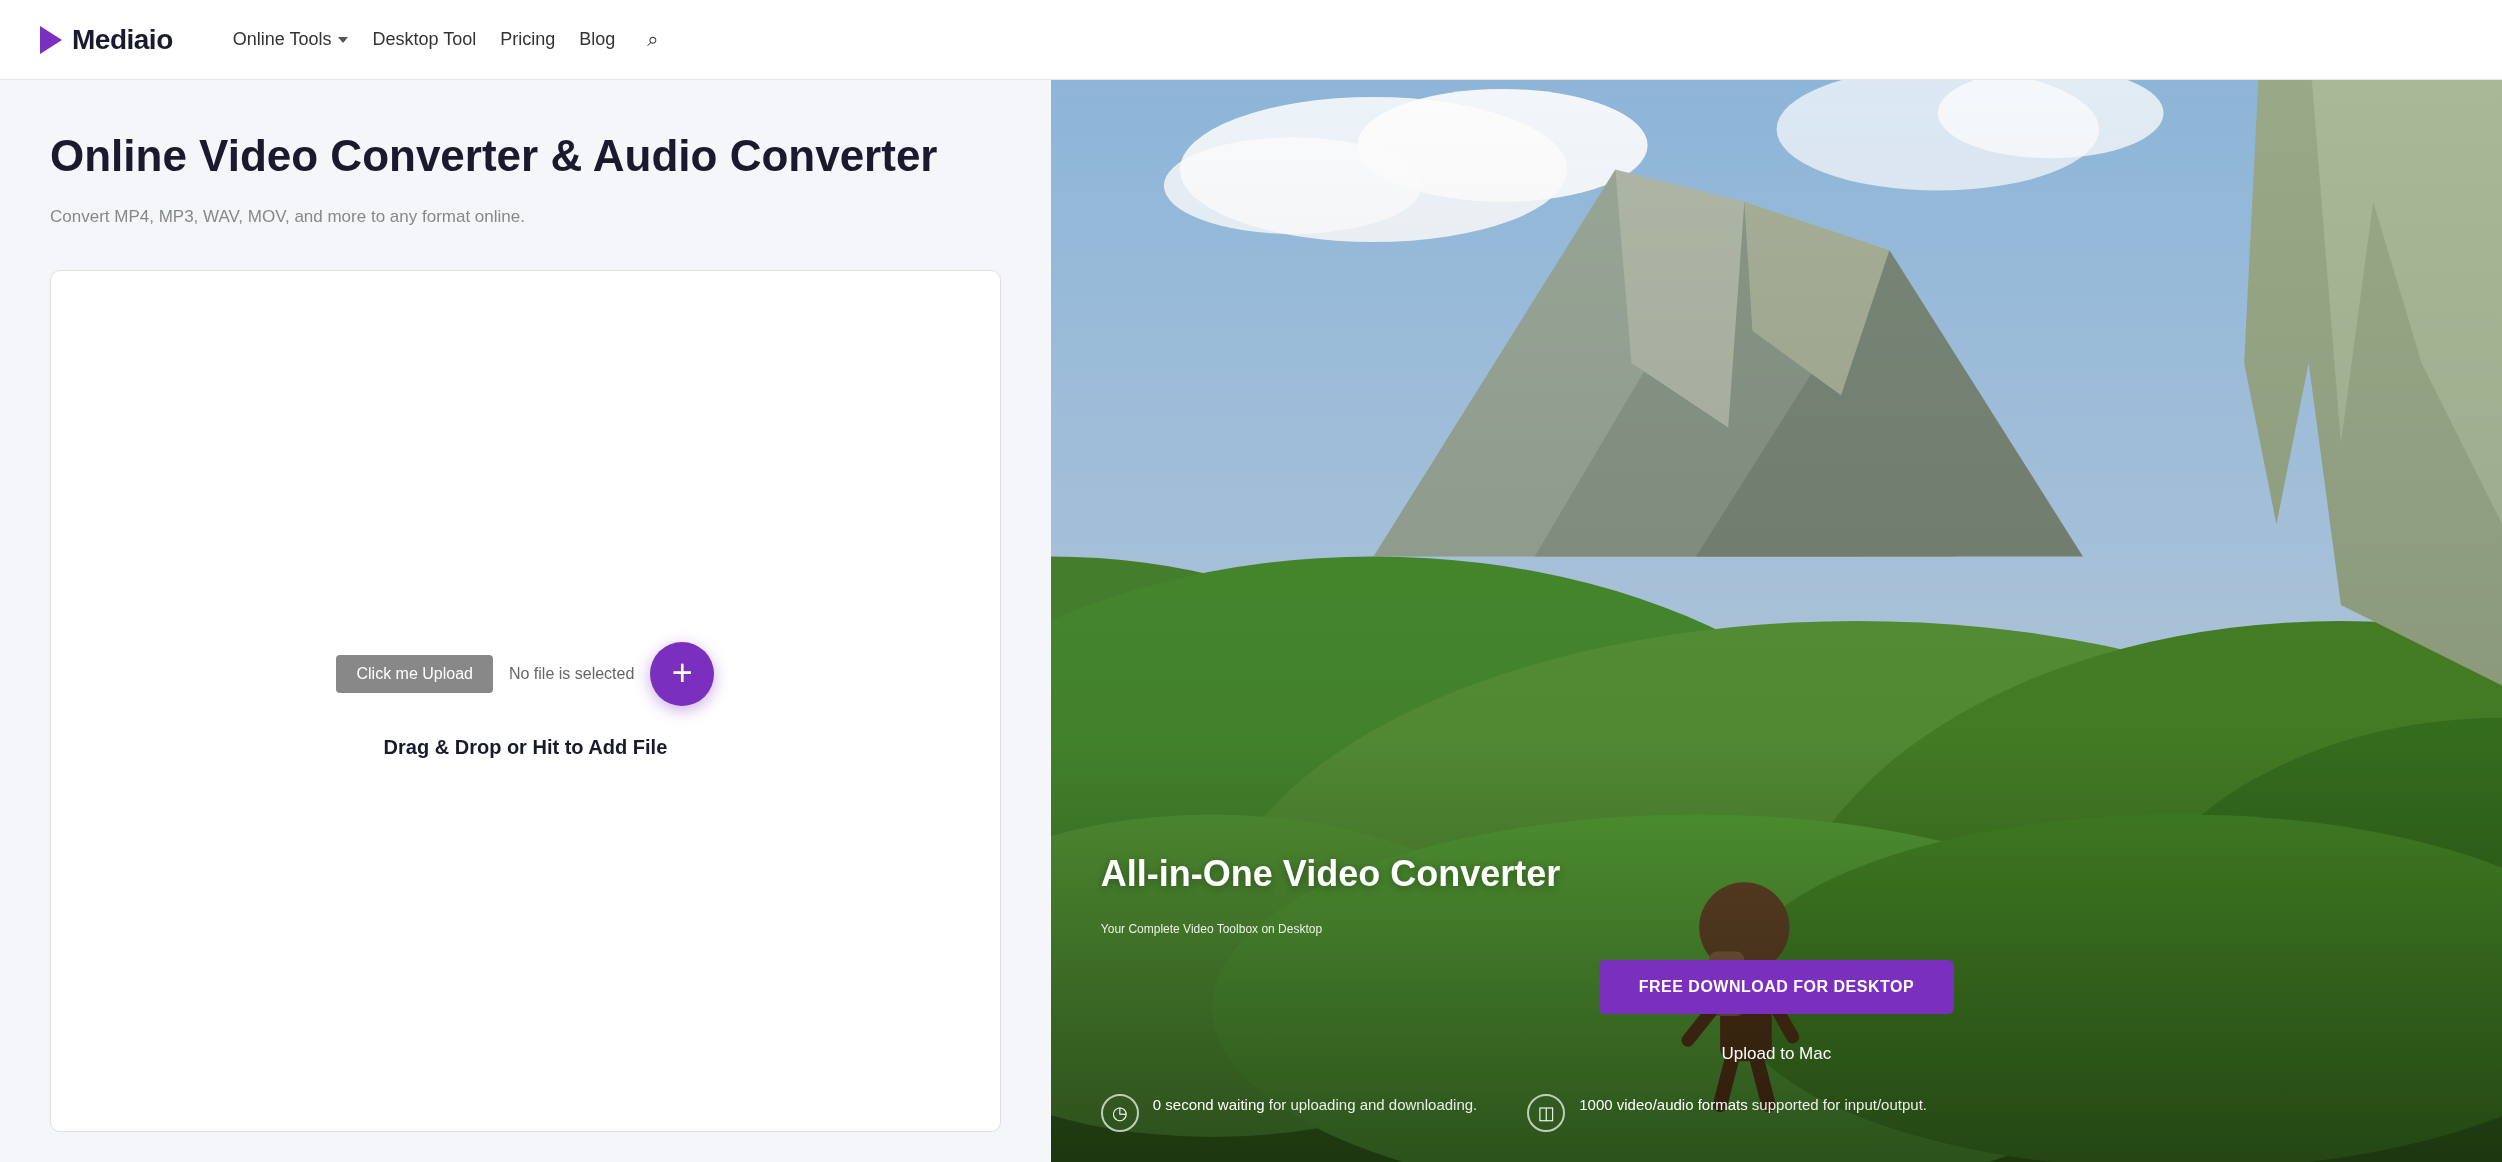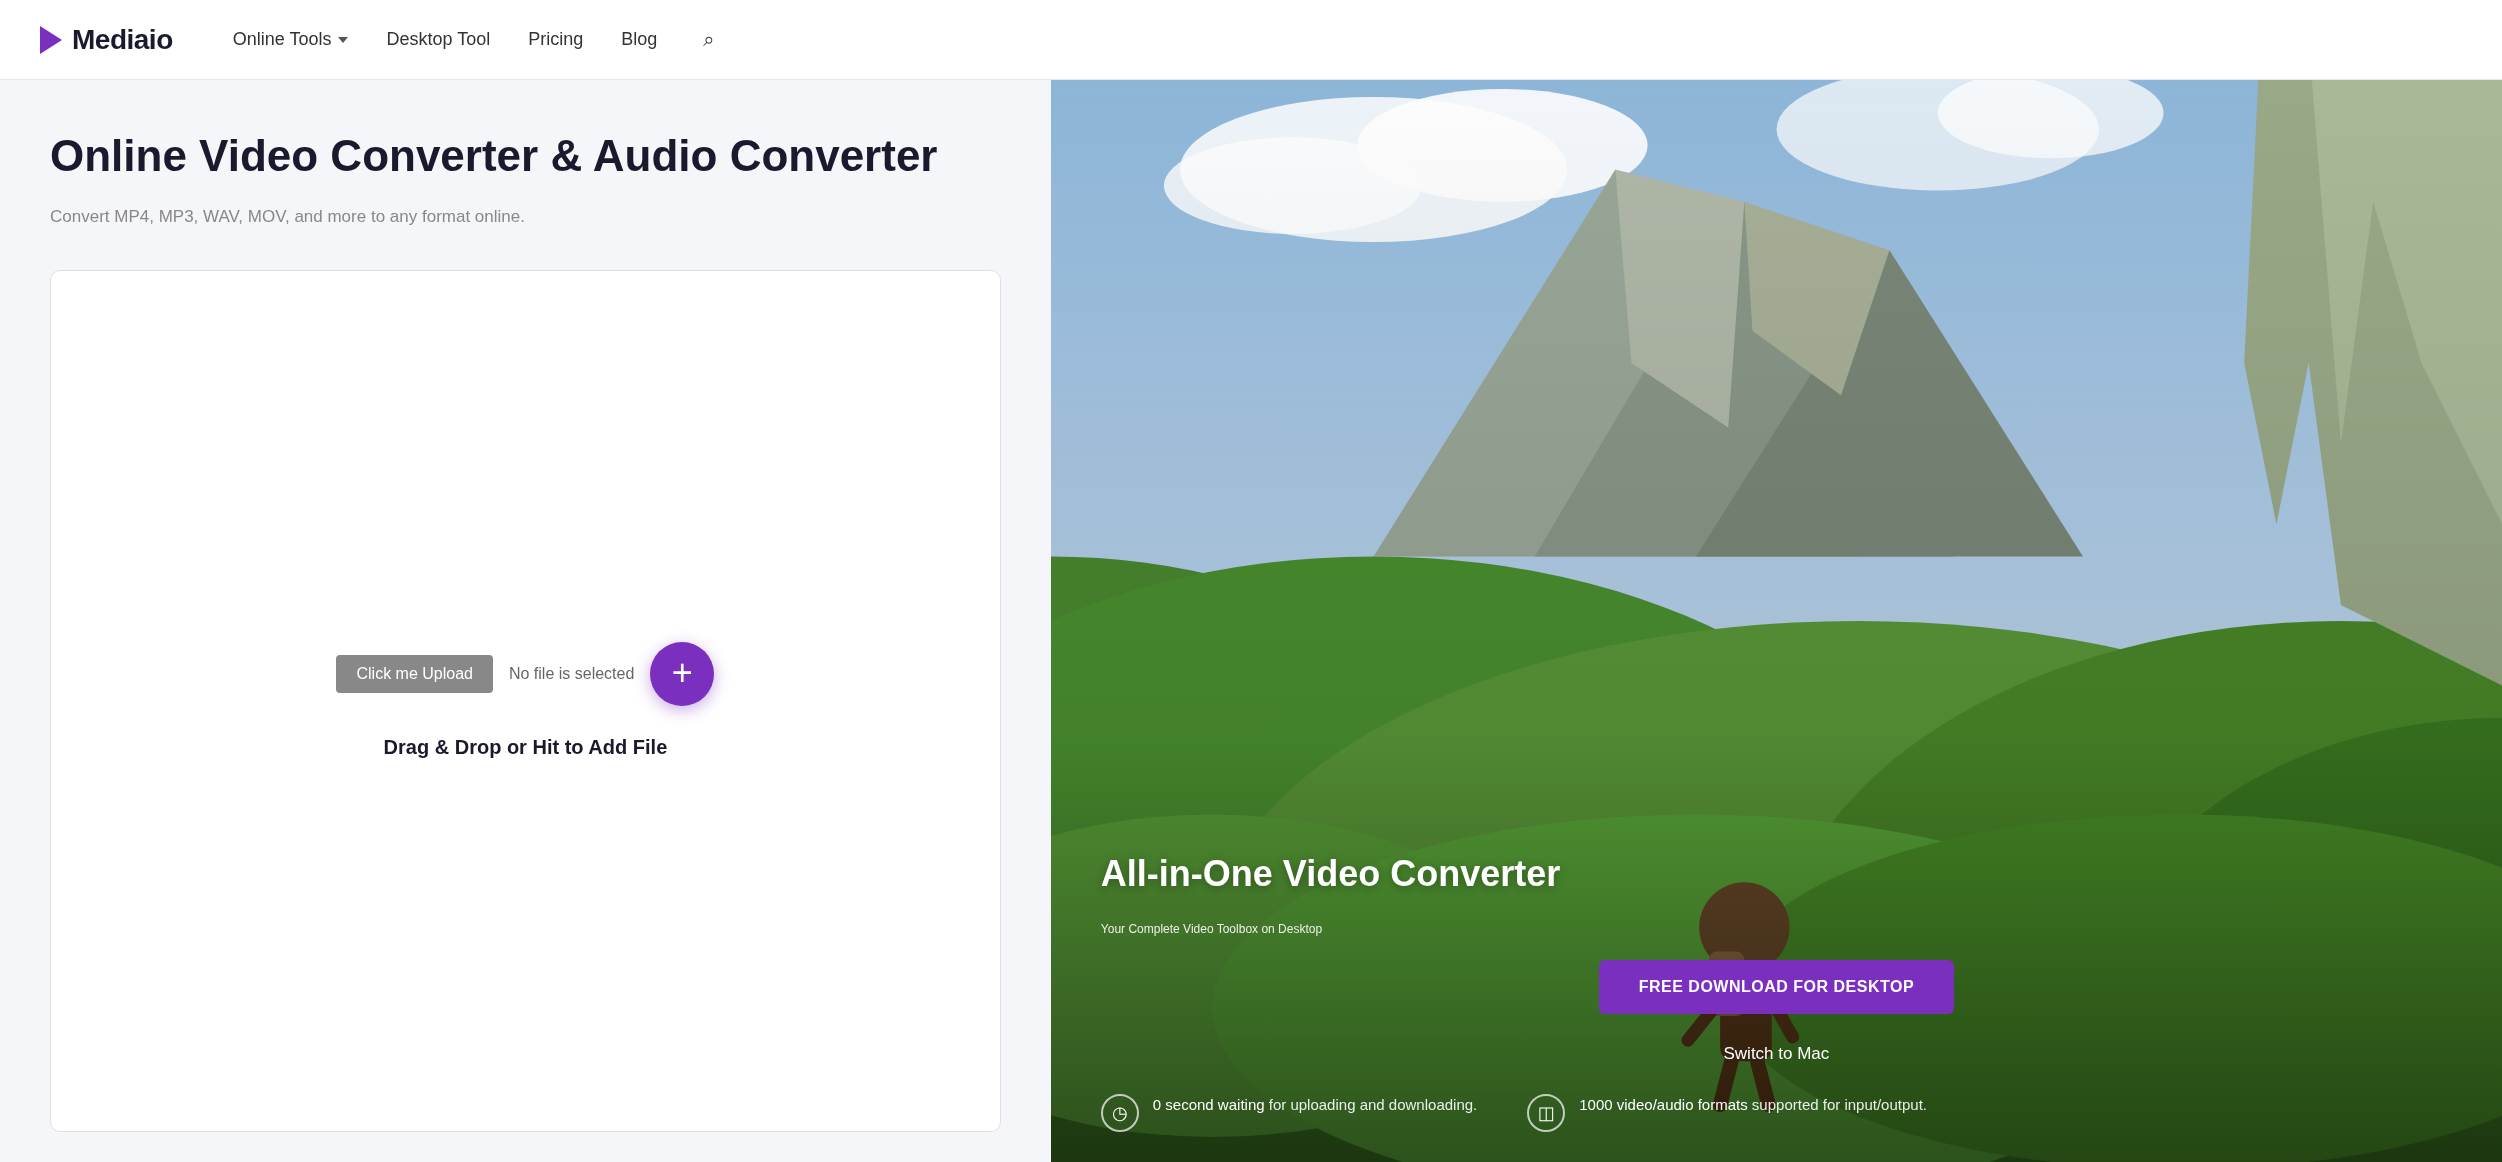--- a/index.html
+++ b/index.html
@@ -32,21 +32,21 @@
     }
     .logo-text {
       font-size: 28px;
       font-weight: 800;
       color: #1a1a2e;
       letter-spacing: -0.5px;
     }
     .nav {
       display: flex;
       align-items: center;
-      gap: 38px;
+      gap: 24px;
     }
     .nav-item {
       font-size: 18px;
       color: #333;
       cursor: pointer;
       display: flex;
       align-items: center;
       gap: 4px;
     }
     .nav-dropdown-arrow {
@@ -349,21 +349,21 @@
       <polygon points="780,0 900,0 900,300 850,200 820,100 800,250" fill="#aaba98"></polygon>
 
       <rect x="0" y="0" width="900" height="720" fill="url(#darkOverlay)"></rect>
     </svg>
 
     <div class="right-content-top">
       <h2 class="converter-title">All-in-One Video Converter</h2>
       <p class="converter-subtitle">Your Complete Video Toolbox on Desktop</p>
       <div class="cta-row">
         <button class="download-btn">FREE DOWNLOAD FOR DESKTOP</button>
-        <span class="switch-mac">Switch to Mac</span>
+        <span class="switch-mac">Upload to Mac</span>
       </div>
       <div class="features-row">
         <div class="feature-item">
           <div class="feature-icon-circle">
             <span class="feature-icon-inner">◷</span>
           </div>
           <span class="feature-text">
             <strong>0 second waiting</strong><span> for uploading and downloading.</span>
           </span>
         </div>

